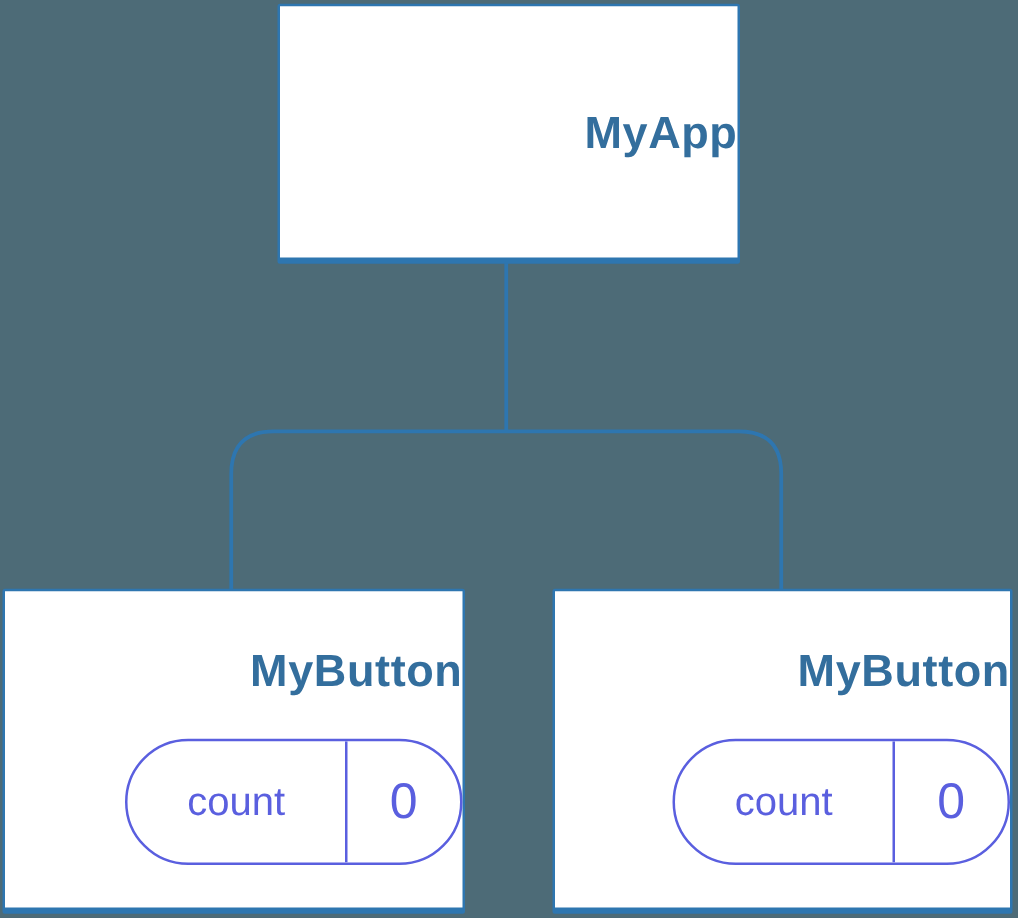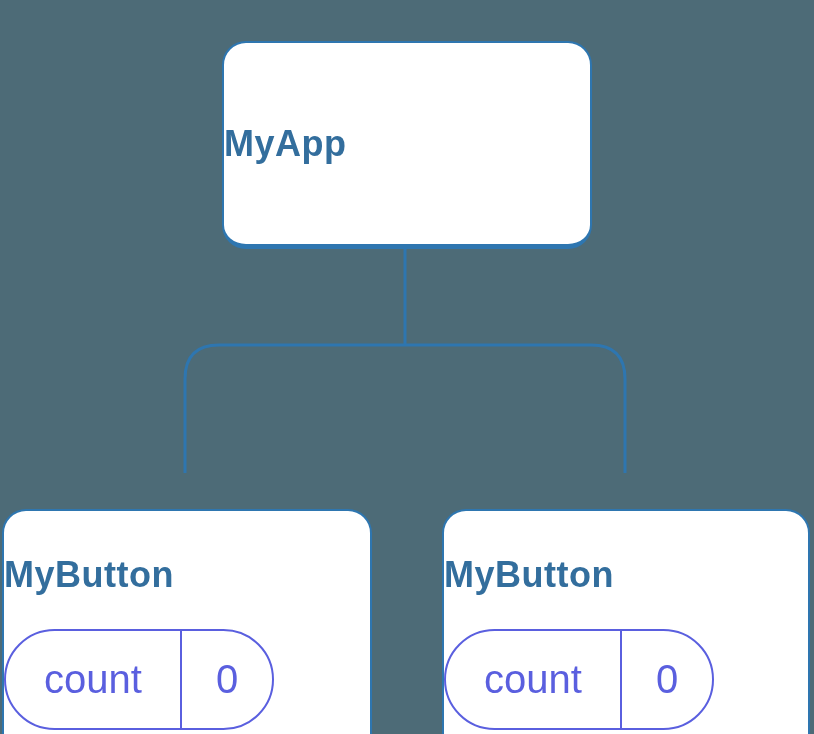--- a/index.html
+++ b/index.html
@@ -28,25 +28,24 @@
   #connector-layer path {
     stroke: var(--connector);
     stroke-width: 3;
     fill: none;
   }
   .node {
     position: absolute;
     background: var(--node-fill);
     border: 2px solid var(--node-border);
     border-bottom-width: 5px;
-    border-radius: 24px;
+    border-radius: 2px;
     display: flex;
     flex-direction: column;
-    align-items: flex-start;
-    margin-top: 38px;
+    align-items: flex-end;
   }
   .node-title {
     font-size: 36px;
     font-weight: 600;
     color: var(--title-color);
     line-height: 44px;
     letter-spacing: 0.5px;
   }
   #node-root {
     left: 222px; top: 3px;
@@ -83,21 +82,21 @@
     width: 2px;
     background: var(--state-color);
   }
   .state-pill .pill-value-cell {
     flex: 1;
     display: flex;
     align-items: center;
     justify-content: center;
   }
   .pill-label {
-    font-size: 40px;
+    font-size: 32px;
     font-weight: 400;
     color: var(--state-color);
   }
   .pill-value {
     font-size: 40px;
     font-weight: 400;
     color: var(--state-color);
   }
 </style>
 </head>

